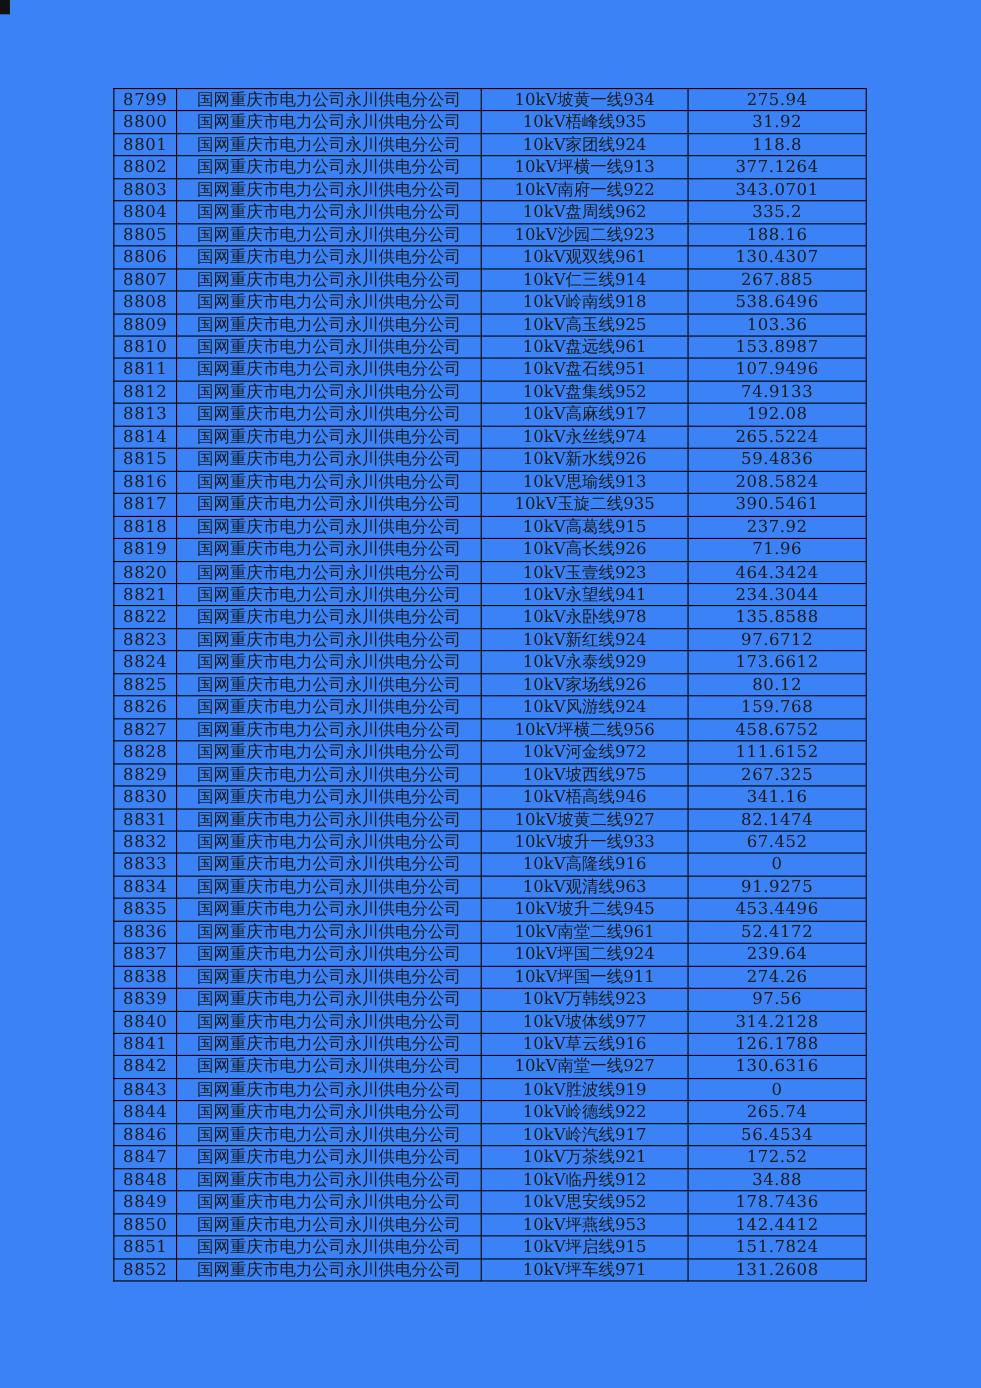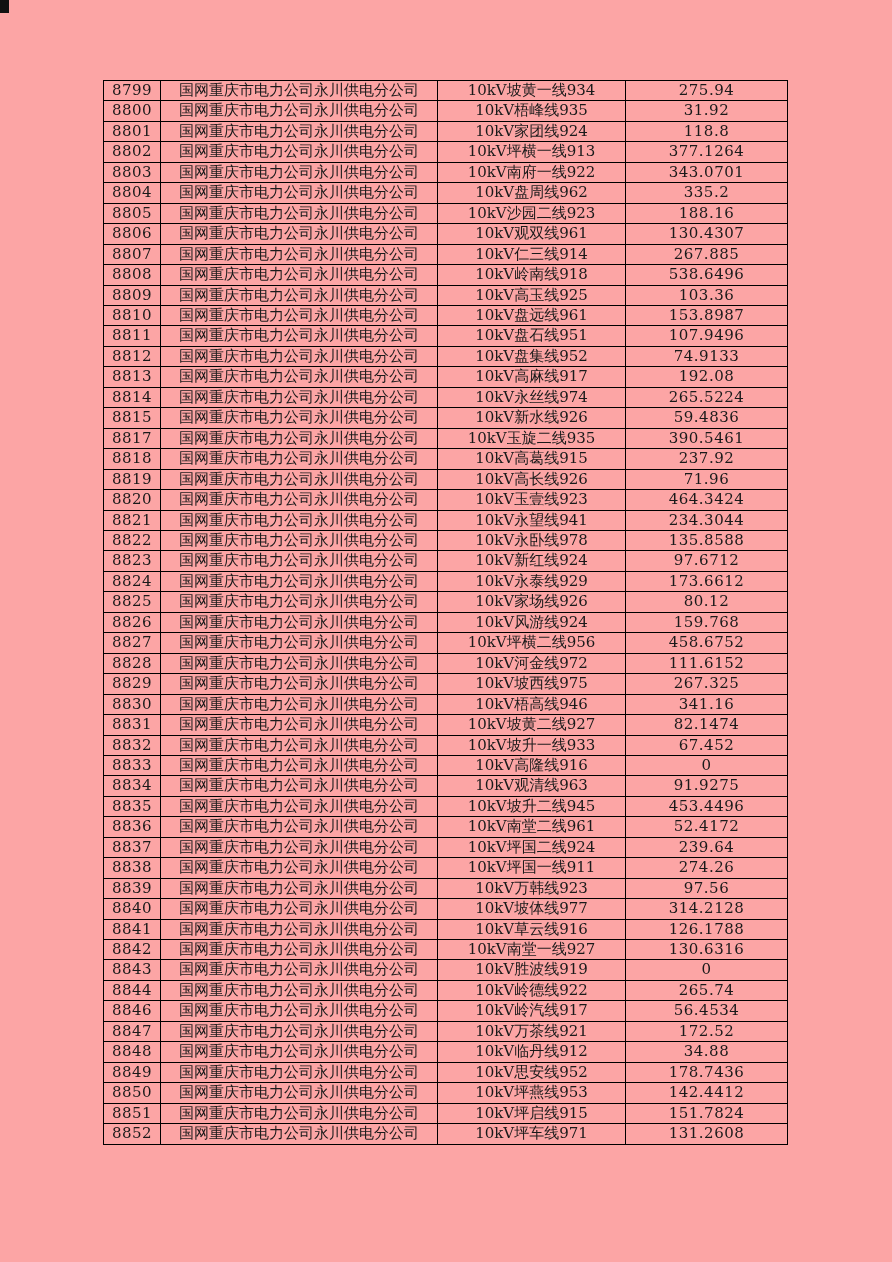--- a/index.html
+++ b/index.html
@@ -4,21 +4,21 @@
 <style>
   html, body {
     margin: 0;
     padding: 0;
     background: #ffffff;
   }
   .page {
     position: relative;
     width: 892px;
     height: 1262px;
-    background: #fca5a5;
+    background: #3b82f6;
     overflow: hidden;
     font-family: "DejaVu Serif", "Liberation Serif", serif;
     color: #1a1a1a;
   }
   .corner-mark {
     position: absolute;
     left: 0;
     top: 0;
     width: 9px;
     height: 13px;
@@ -151,20 +151,26 @@
           <td class="col-line">10kV永丝线974</td>
           <td class="col-value">265.5224</td>
         </tr>
         <tr>
           <td class="col-id">8815</td>
           <td class="col-company">国网重庆市电力公司永川供电分公司</td>
           <td class="col-line">10kV新水线926</td>
           <td class="col-value">59.4836</td>
         </tr>
         <tr>
+          <td class="col-id">8816</td>
+          <td class="col-company">国网重庆市电力公司永川供电分公司</td>
+          <td class="col-line">10kV思瑜线913</td>
+          <td class="col-value">208.5824</td>
+        </tr>
+        <tr>
           <td class="col-id">8817</td>
           <td class="col-company">国网重庆市电力公司永川供电分公司</td>
           <td class="col-line">10kV玉旋二线935</td>
           <td class="col-value">390.5461</td>
         </tr>
         <tr>
           <td class="col-id">8818</td>
           <td class="col-company">国网重庆市电力公司永川供电分公司</td>
           <td class="col-line">10kV高葛线915</td>
           <td class="col-value">237.92</td>

